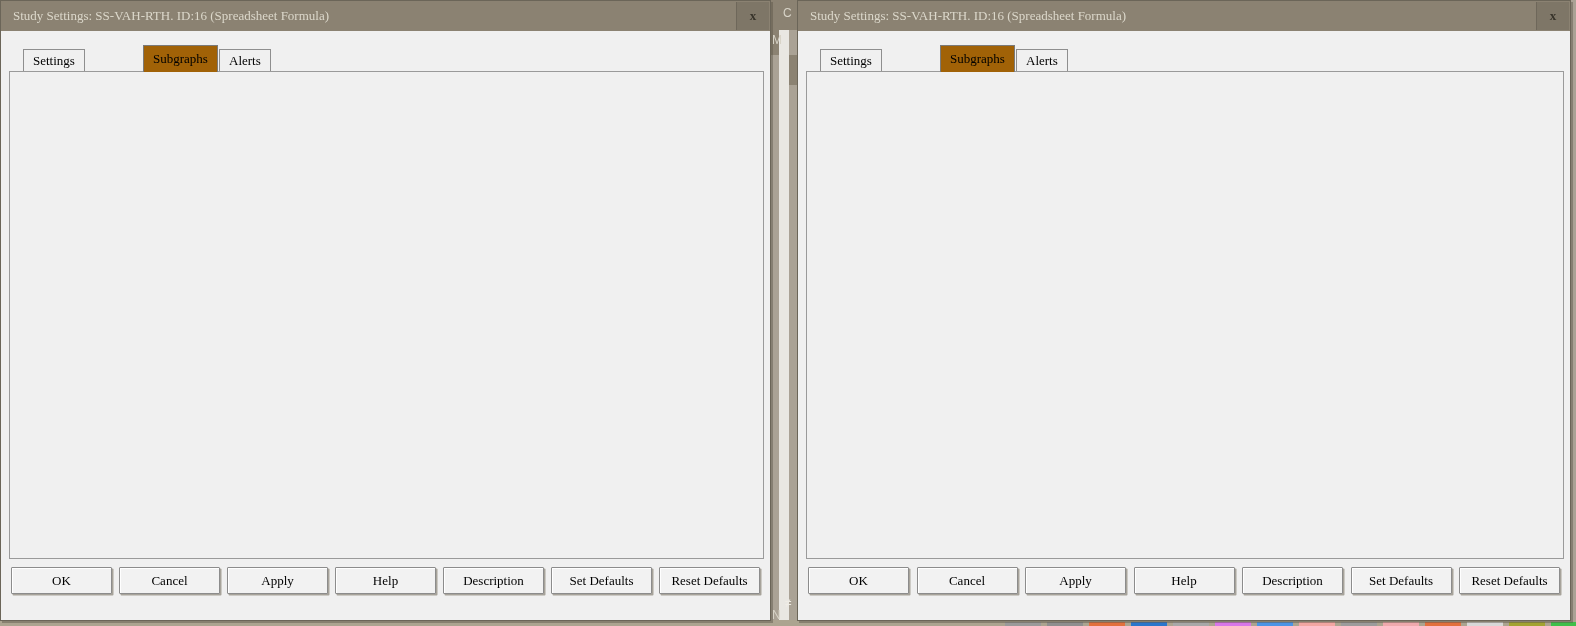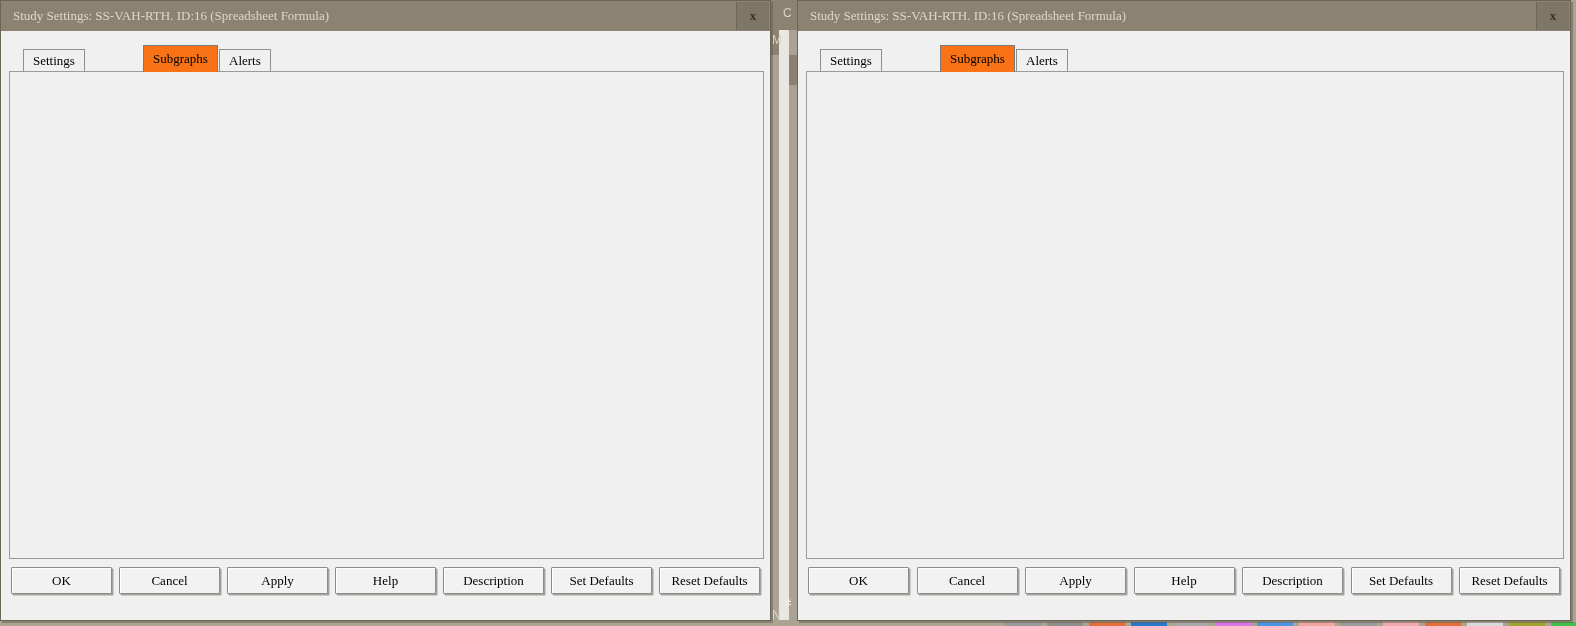--- a/index.html
+++ b/index.html
@@ -40,21 +40,21 @@
     font-size:13px; cursor:default;
   }
   
   .tabs { position:absolute; left:22px; top:44px; height:27px; }
   .tab {
     position:absolute; bottom:0; height:23px; line-height:22px;
     background:#f0f0f0; border:1px solid #8e8e8e; border-bottom:none;
     padding:0 9px; text-align:center;
   }
   .tab.active {
-    height:27px; line-height:25px; background:#f97316;
+    height:27px; line-height:25px; background:#a16207;
     border:1px solid #7a7a7a; border-bottom:none; z-index:3;
   }
   .tab-settings { left:0; }
   .tab-subgraphs { left:120px; }
   .tab-alerts { left:196px; }
   .tabpage {
     position:absolute; left:8px; top:70px; width:755px; height:488px;
     border:1px solid #9a9a9a; background:#f0f0f0; z-index:1;
   }
   .dialog.right .tabpage { width:758px; }

